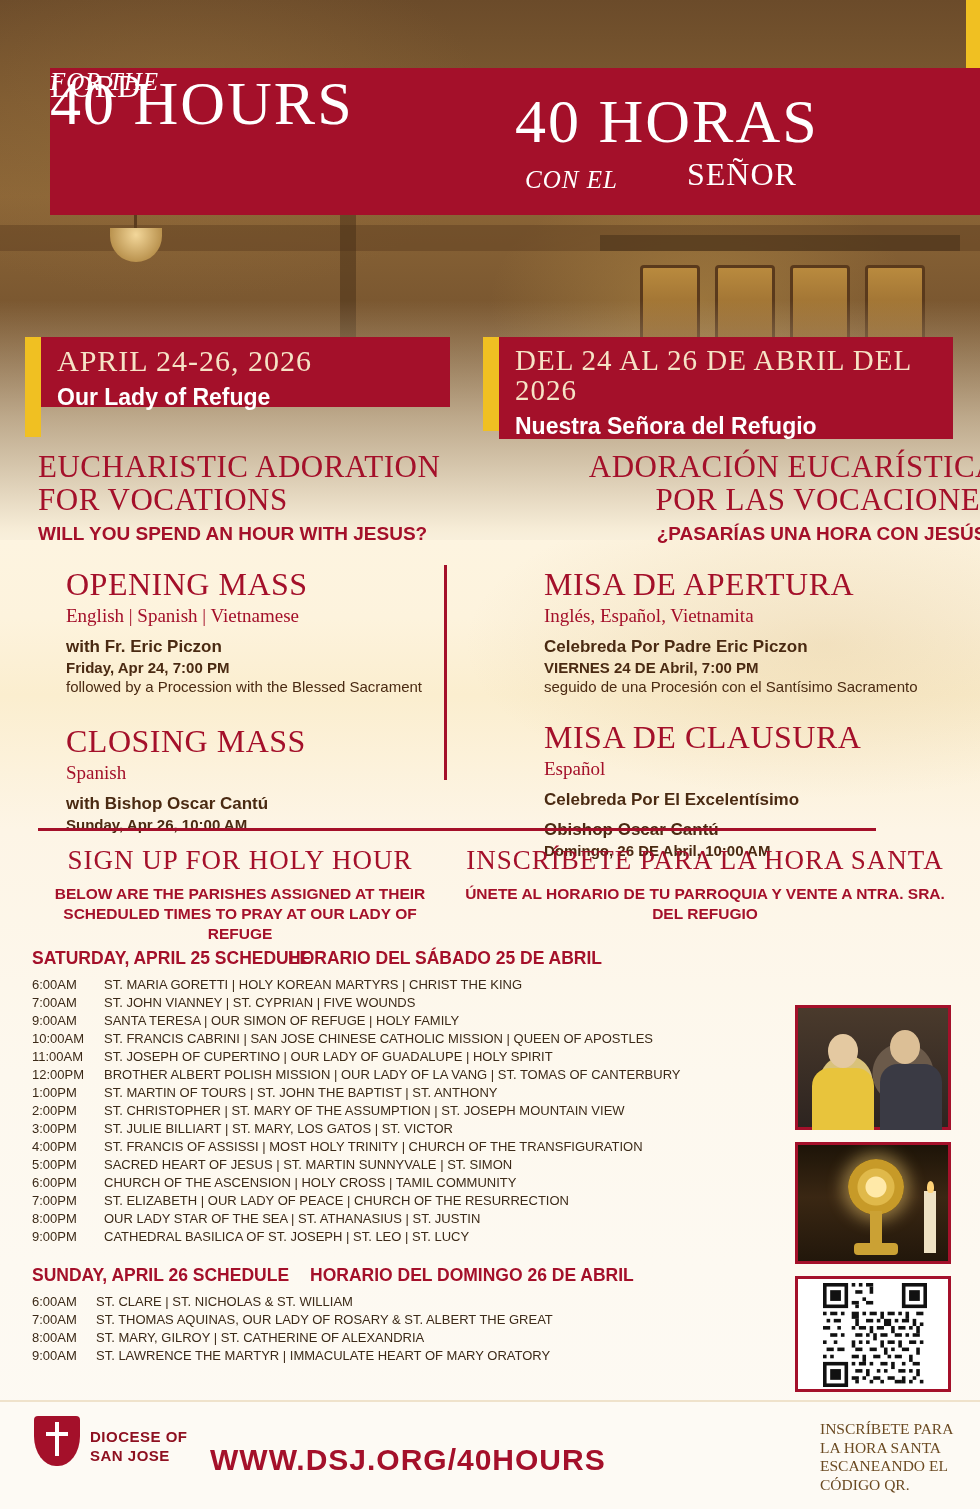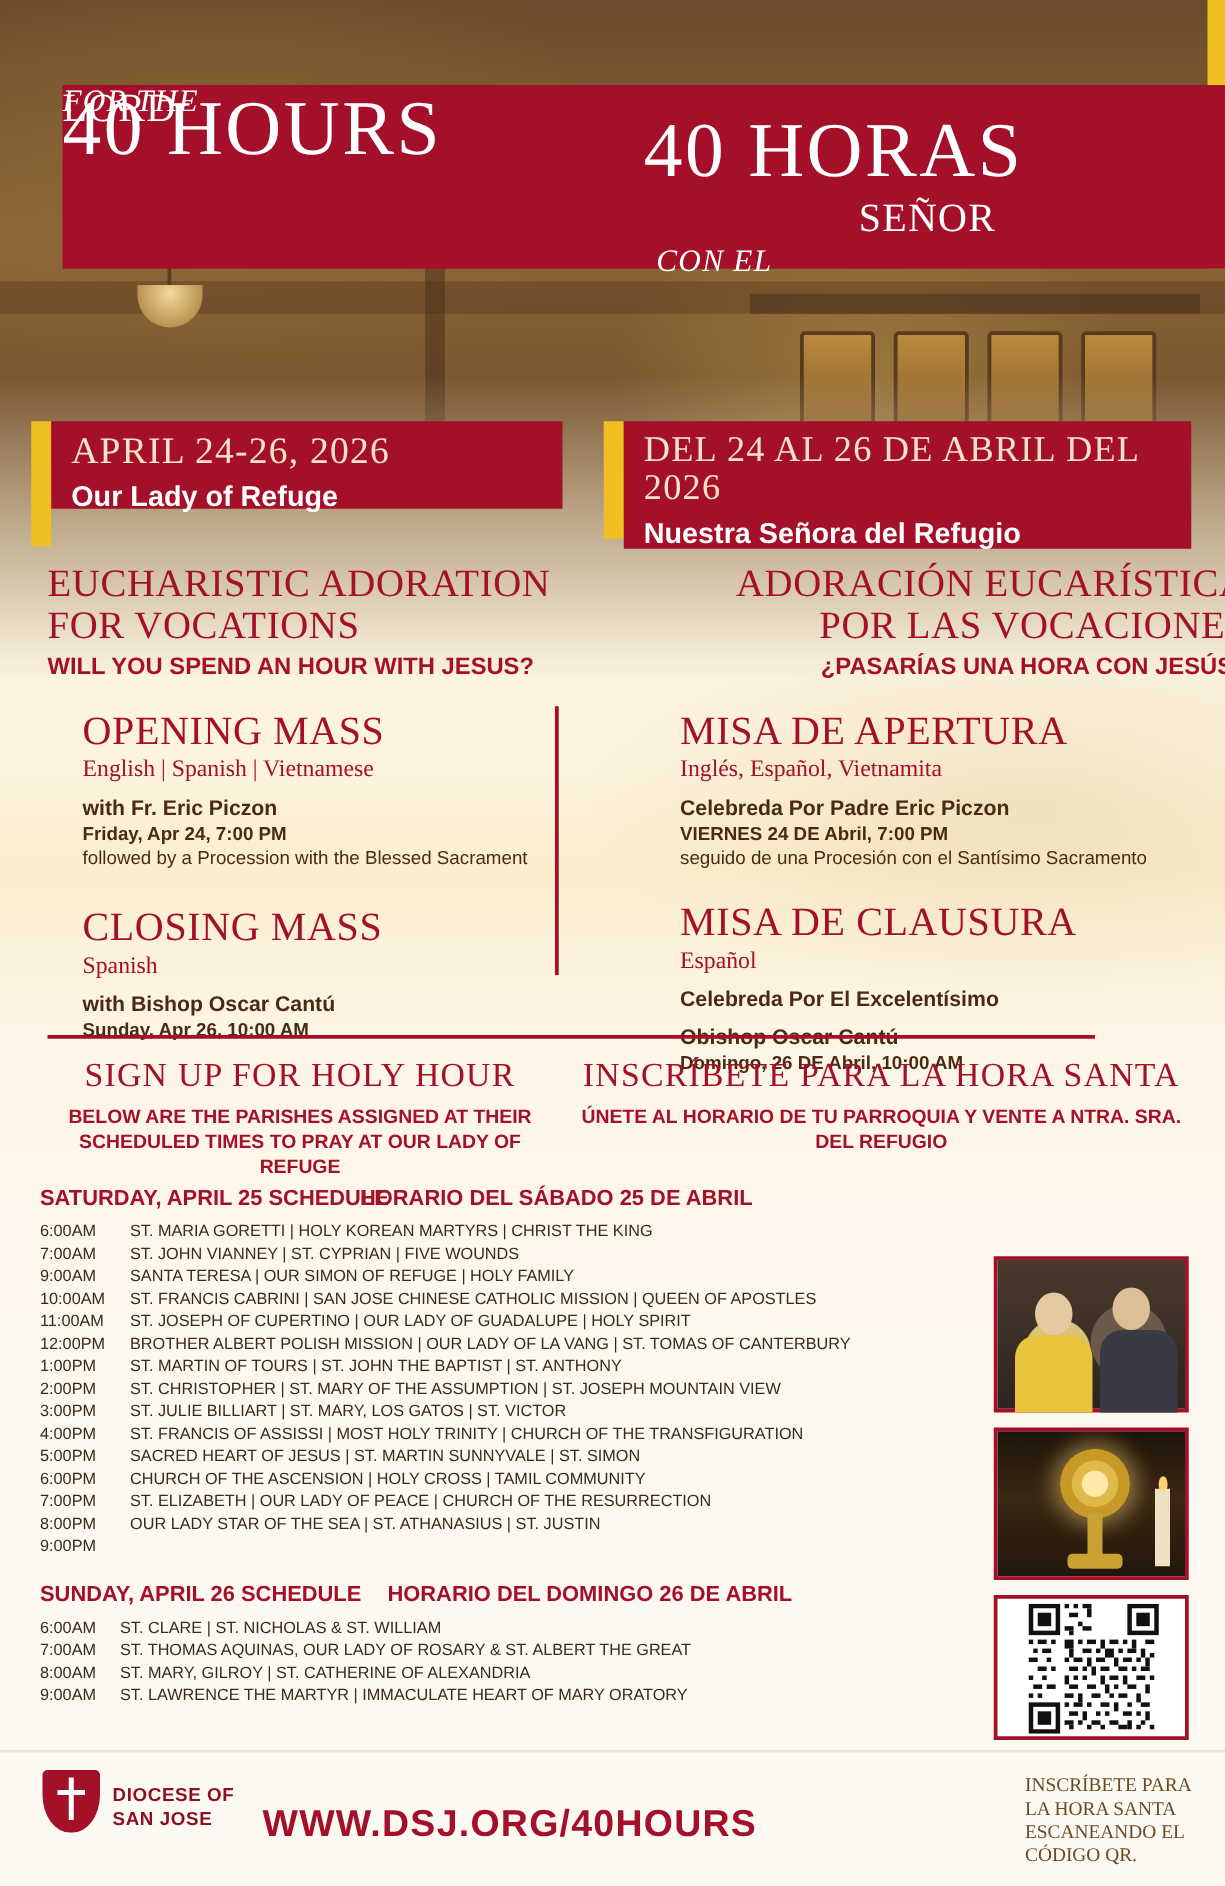--- a/index.html
+++ b/index.html
@@ -65,21 +65,21 @@
   .tb-half { flex:1; position:relative; height:100%; }
   .t-big {
     position:absolute; color:#fff; font-family:"Liberation Serif", serif;
     font-size:62px; letter-spacing:2px; white-space:nowrap;
   }
   .t-es-big { left:0px; top:18px; }
   .t-small {
     position:absolute; color:#fff; font-family:"Liberation Serif", serif;
     font-style:italic; font-size:25px; letter-spacing:1px;
   }
-  .t-es-small{ left:10px; top:98px;margin-top:30px; }
+  .t-es-small{ left:10px; top:98px; }
   .t-mid {
     position:absolute; color:#fff; font-family:"Liberation Serif", serif;
     font-size:32px; letter-spacing:1px;
   }
   .t-es-mid{ left:172px; top:88px; }
 
   
   .date-block { position:absolute; display:flex; }
   .date-en { left:25px; top:337px; width:425px; }
   .date-es { left:483px; top:337px; width:470px; }
@@ -359,20 +359,21 @@
     <div class="row">
         <span class="time">7:00PM</span>
         <span class="parishes">ST. ELIZABETH | OUR LADY OF PEACE | CHURCH OF THE RESURRECTION</span>
       </div>
     <div class="row">
         <span class="time">8:00PM</span>
         <span class="parishes">OUR LADY STAR OF THE SEA | ST. ATHANASIUS | ST. JUSTIN</span>
       </div>
     <div class="row">
         <span class="time">9:00PM</span>
+        <span class="parishes">CATHEDRAL BASILICA OF ST. JOSEPH | ST. LEO | ST. LUCY</span>
       </div>
   </div>
 
   <div class="sched-head sun-head-en">SUNDAY, APRIL 26 SCHEDULE</div>
   <div class="sched-head sun-head-es">HORARIO DEL DOMINGO 26 DE ABRIL</div>
   <div class="rows sun">
     <div class="row">
         <span class="time">6:00AM</span>
         <span class="parishes">ST. CLARE  |  ST. NICHOLAS &amp; ST. WILLIAM</span>
       </div>

